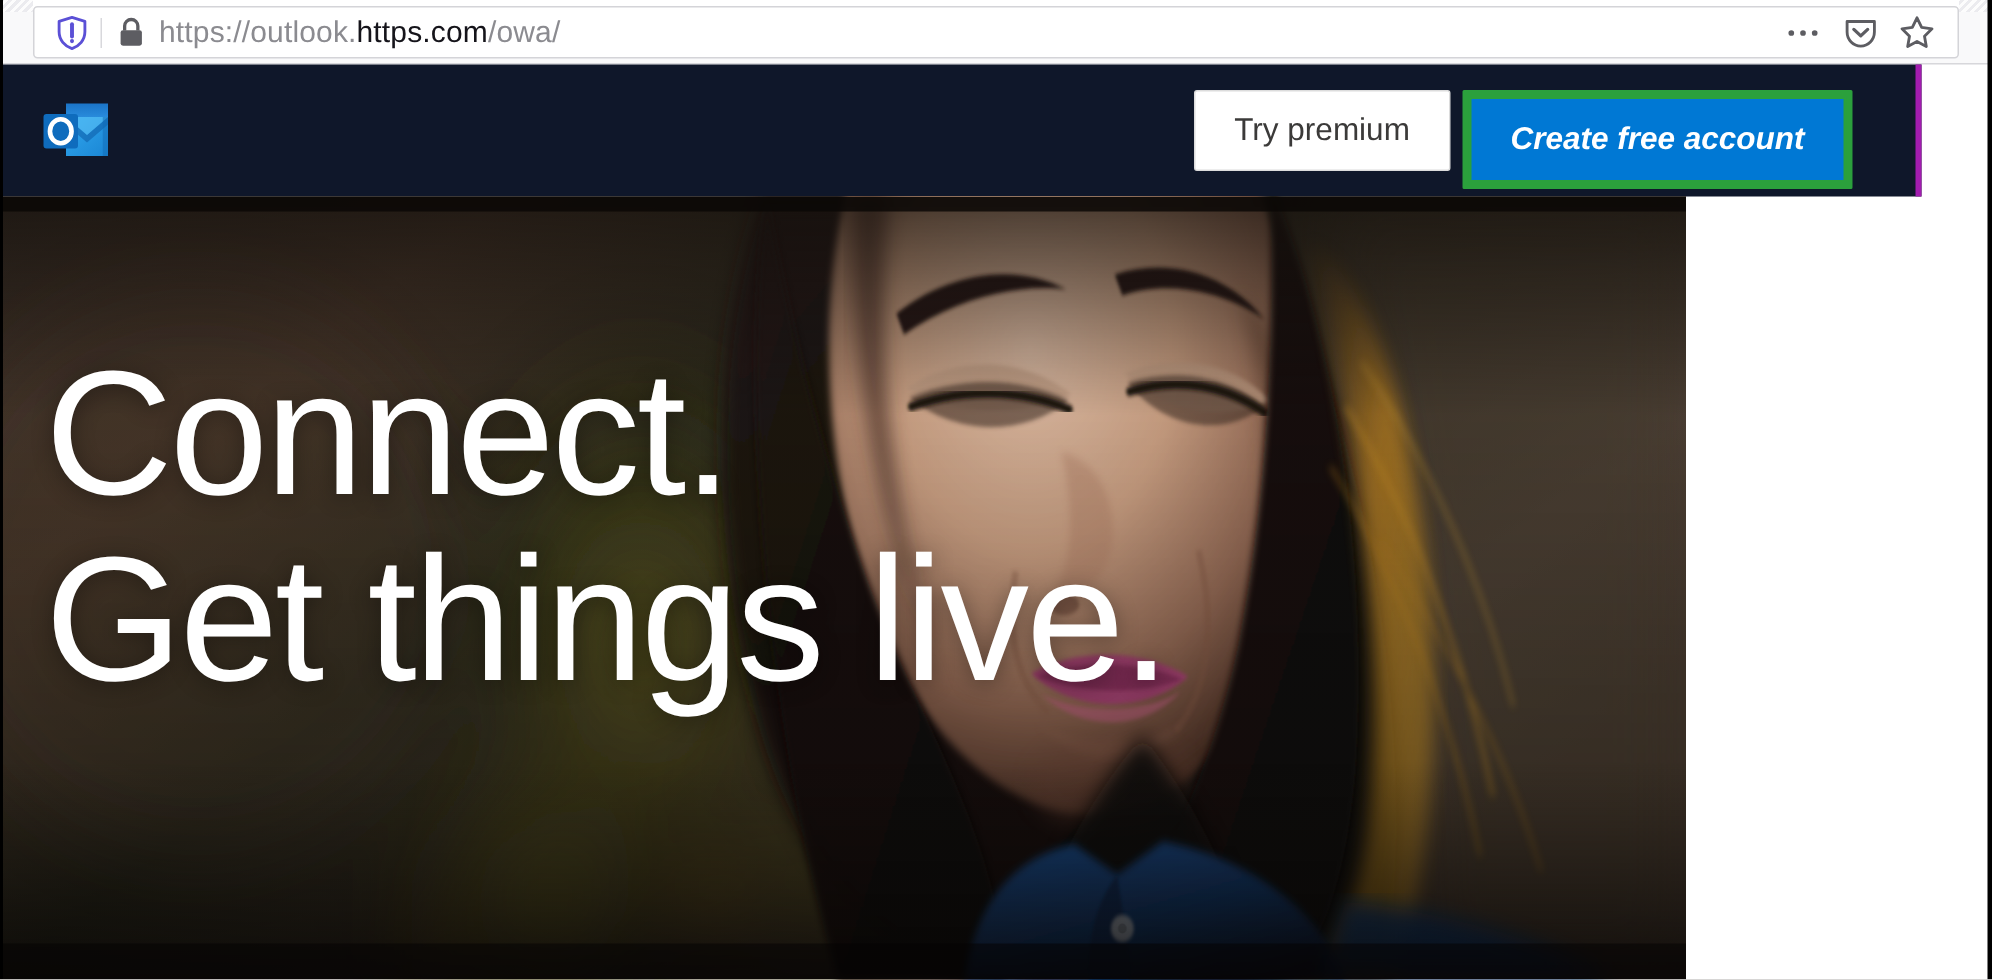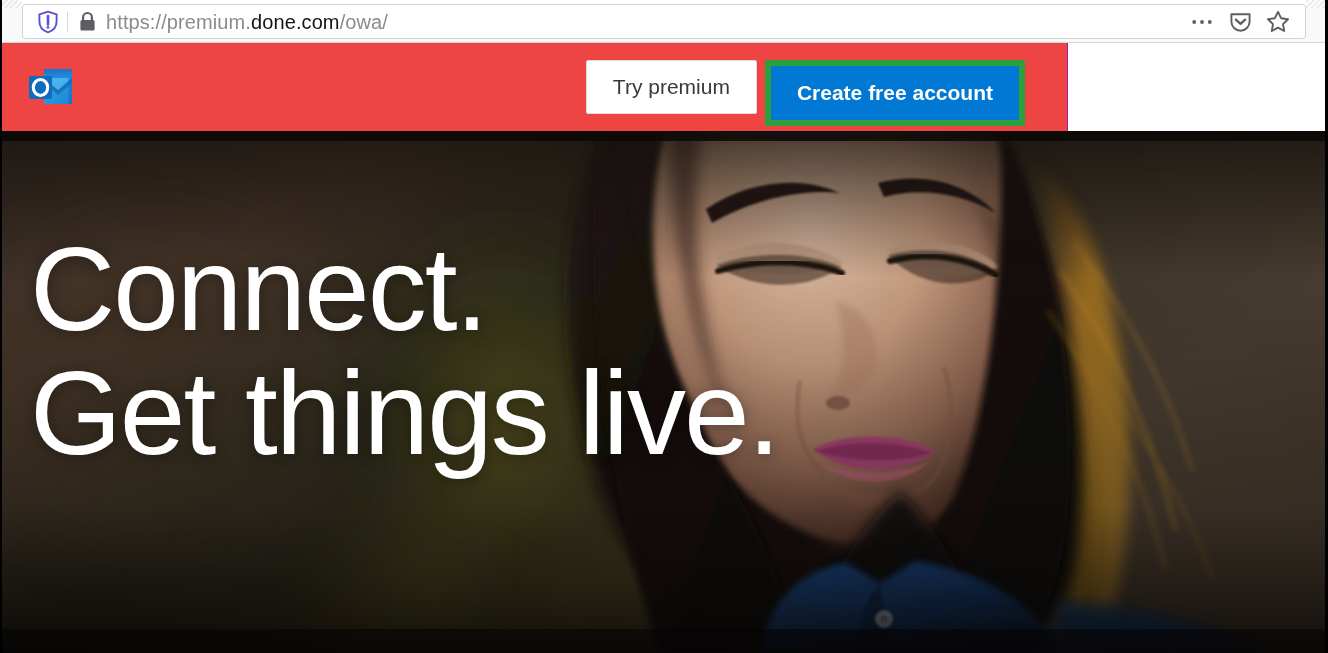--- a/index.html
+++ b/index.html
@@ -101,25 +101,25 @@
     width: 34px; height: 30px;
     display: flex; align-items: center; justify-content: center;
     border-radius: 3px;
     cursor: pointer;
   }
 
   
   .site-header {
     position: absolute;
     left: 0; top: 43px;
-    width: 1068px;
+    width: 1281px;
     height: 88px;
-    background: #ef4444;
+    background: #0f172a;
     border-left: 1px solid #e6e6e6;
-    border-right: 1px solid #a21caf;
+    border-right: 4px solid #a21caf;
   }
 
   .logo {
     position: absolute;
     left: 24px; top: 21px;
     width: 52px; height: 46px;
   }
 
   .nav-actions {
     position: absolute;
@@ -160,27 +160,28 @@
     border: none;
     border-radius: 0;
     color: #ffffff;
     font-family: "Liberation Sans", sans-serif;
     font-size: 21px;
     font-weight: bold;
     line-height: 54px;
     text-align: center;
     cursor: pointer;
     white-space: nowrap;
+    font-style: italic;
   }
 
   
   .hero {
     position: absolute;
     left: 0; top: 131px;
-    width: 1328px;
+    width: 1124px;
     height: 522px;
     overflow: hidden;
     background: #2b241d;
   }
 
   .hero-photo {
     position: absolute;
     inset: 0;
     width: 100%; height: 100%;
     display: block;
@@ -236,21 +237,21 @@
 
       <span class="url-divider"></span>
 
       <span class="chrome-icon lock-wrap">
         <svg width="19" height="22" viewBox="0 0 19 22" aria-hidden="true">
           <path d="M5.1 9.3 V6.4 a4.4 4.4 0 0 1 8.8 0 V9.3" fill="none" stroke="#5d5d62" stroke-width="2.2"></path>
           <rect x="2.4" y="9.1" width="14.2" height="10.4" rx="1.6" fill="#5d5d62"></rect>
         </svg>
       </span>
 
-      <span class="url-text"><span>https://premium.</span><span class="url-host-strong">done.com</span><span>/owa/</span></span>
+      <span class="url-text"><span>https://outlook.</span><span class="url-host-strong">https.com</span><span>/owa/</span></span>
 
       <span class="chrome-right">
         <span class="chrome-btn">
           <svg width="22" height="8" viewBox="0 0 22 8" aria-hidden="true">
             <circle cx="3.2" cy="4" r="1.9" fill="#5d5d62"></circle>
             <circle cx="11" cy="4" r="1.9" fill="#5d5d62"></circle>
             <circle cx="18.8" cy="4" r="1.9" fill="#5d5d62"></circle>
           </svg>
         </span>
         <span class="chrome-btn">

